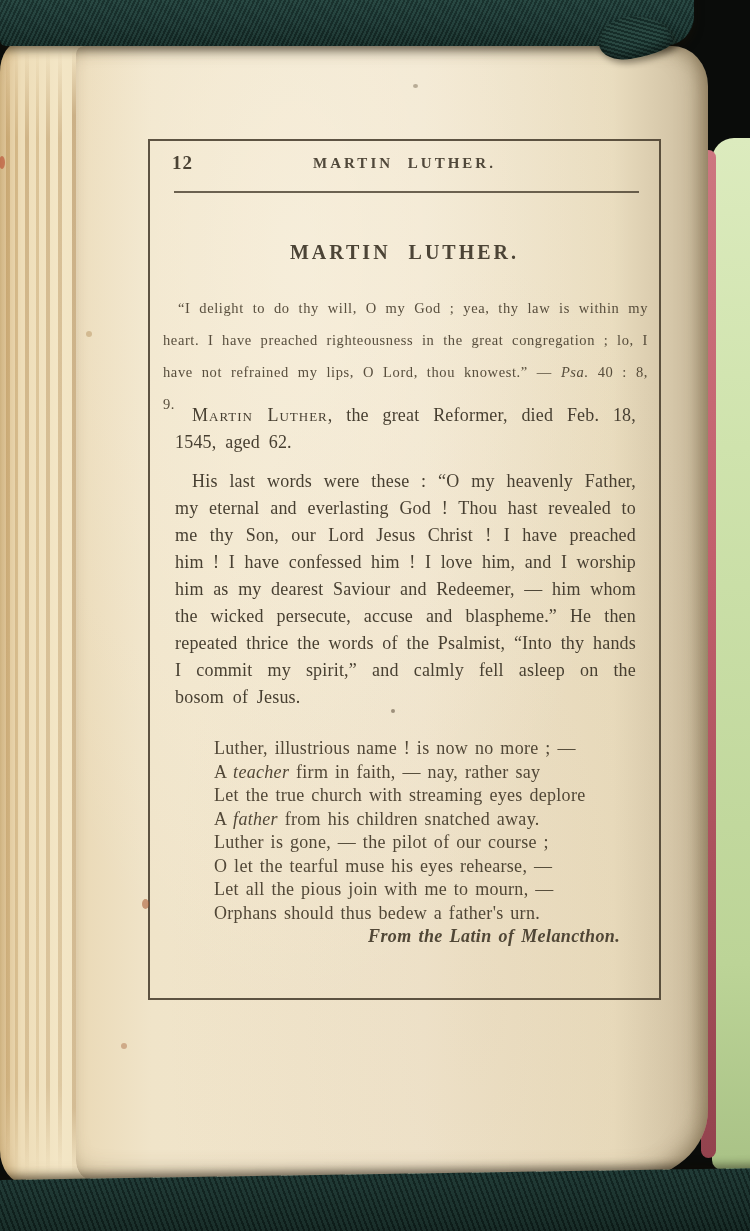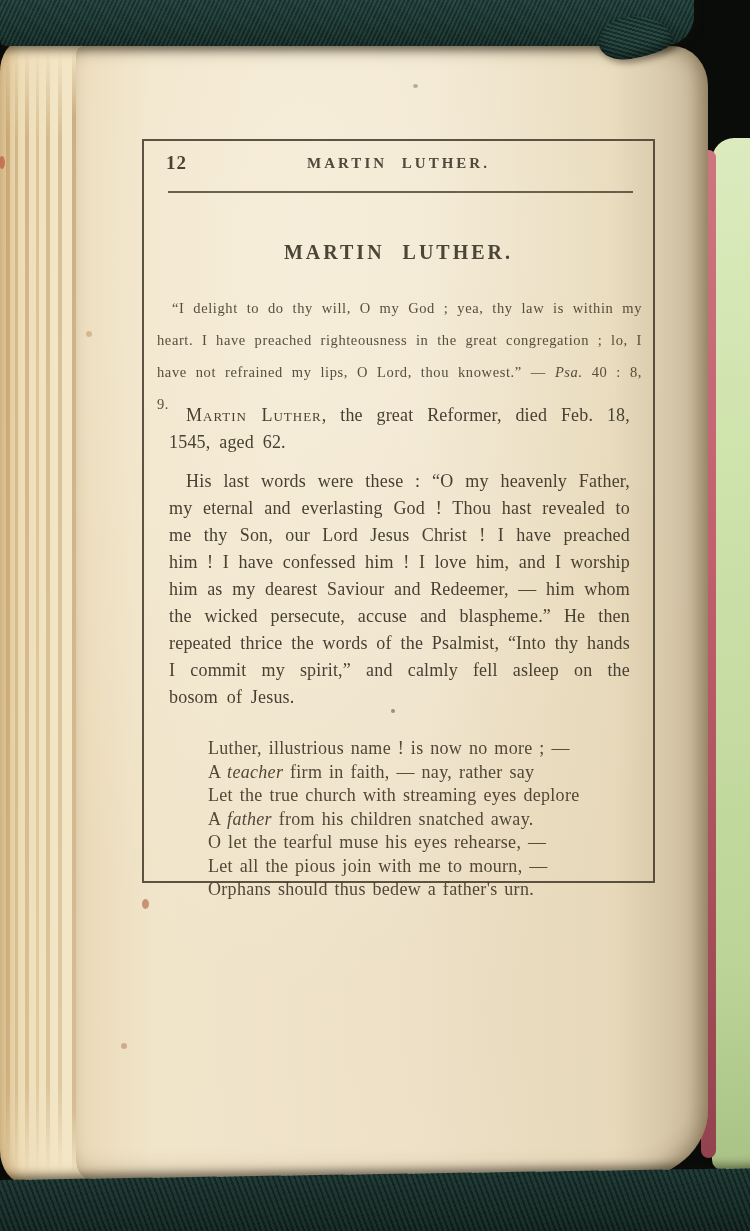--- a/index.html
+++ b/index.html
@@ -64,21 +64,21 @@
   .cover-bottom{
     position:absolute;left:-6px;top:1174px;width:766px;height:70px;
     background:
       repeating-linear-gradient(70deg, rgba(8,18,16,.4) 0 2px, rgba(55,85,78,.22) 2px 5px),
       linear-gradient(180deg,#1b3430 0%,#122521 70%,#0c1a17 100%);
     transform:rotate(-0.9deg);
     box-shadow:0 -4px 9px rgba(18,12,5,.45);
   }
   
   .frame{
-    position:absolute;left:142px;top:139px;width:513px;height:744px;
+    position:absolute;left:148px;top:139px;width:513px;height:861px;
     box-sizing:border-box;border:2px solid rgba(72,62,46,.88);
     color:#4b4334;
   }
   .pg-header{position:absolute;top:9px;left:0;right:0;height:30px;}
   .pg-num{position:absolute;left:22px;top:2px;font-size:19px;font-weight:bold;letter-spacing:1px;color:#4a4234;}
   .running-title{
     position:absolute;left:0;right:0;top:5px;text-align:center;
     font-size:15px;font-weight:bold;letter-spacing:3px;word-spacing:8px;color:#50483a;
   }
   .header-rule{position:absolute;top:50px;left:24px;right:20px;height:2px;background:rgba(72,62,46,.8);}
@@ -156,23 +156,25 @@
     <div class="body-text">
       <p><span class="lead-caps">Martin Luther</span><span>, the great Reformer, died Feb. 18, 1545, aged 62.</span></p>
       <p>His last words were these : “O my heavenly Father, my eternal and everlasting God !  Thou hast revealed to me thy Son, our Lord Jesus Christ !  I have preached him !  I have confessed him !  I love him, and I worship him as my dearest Saviour and Redeemer, — him whom the wicked persecute, accuse and blaspheme.”  He then repeated thrice the words of the Psalmist, “Into thy hands I commit my spirit,” and calmly fell asleep on the bosom of Jesus.</p>
     </div>
 
     <div class="poem">
       <div>Luther, illustrious name ! is now no more ; —</div>
       <div><span>A </span><span class="em">teacher</span><span> firm in faith, — nay, rather say</span></div>
       <div>Let the true church with streaming eyes deplore</div>
       <div><span>A </span><span class="em">father</span><span> from his children snatched away.</span></div>
+      <div>Luther is gone, — the pilot of our course ;</div>
       <div>O let the tearful muse his eyes rehearse, —</div>
       <div>Let all the pious join with me to mourn, —</div>
       <div>Orphans should thus bedew a father's urn.</div>
+      <div class="poem-attr">From the Latin of Melancthon.</div>
     </div>
 
   </div>
 
   <div class="spot spot-a"></div>
   <div class="spot spot-b"></div>
   <div class="spot spot-c"></div>
   <div class="spot spot-d"></div>
   <div class="spot spot-e"></div>
   <div class="spot spot-f"></div>

